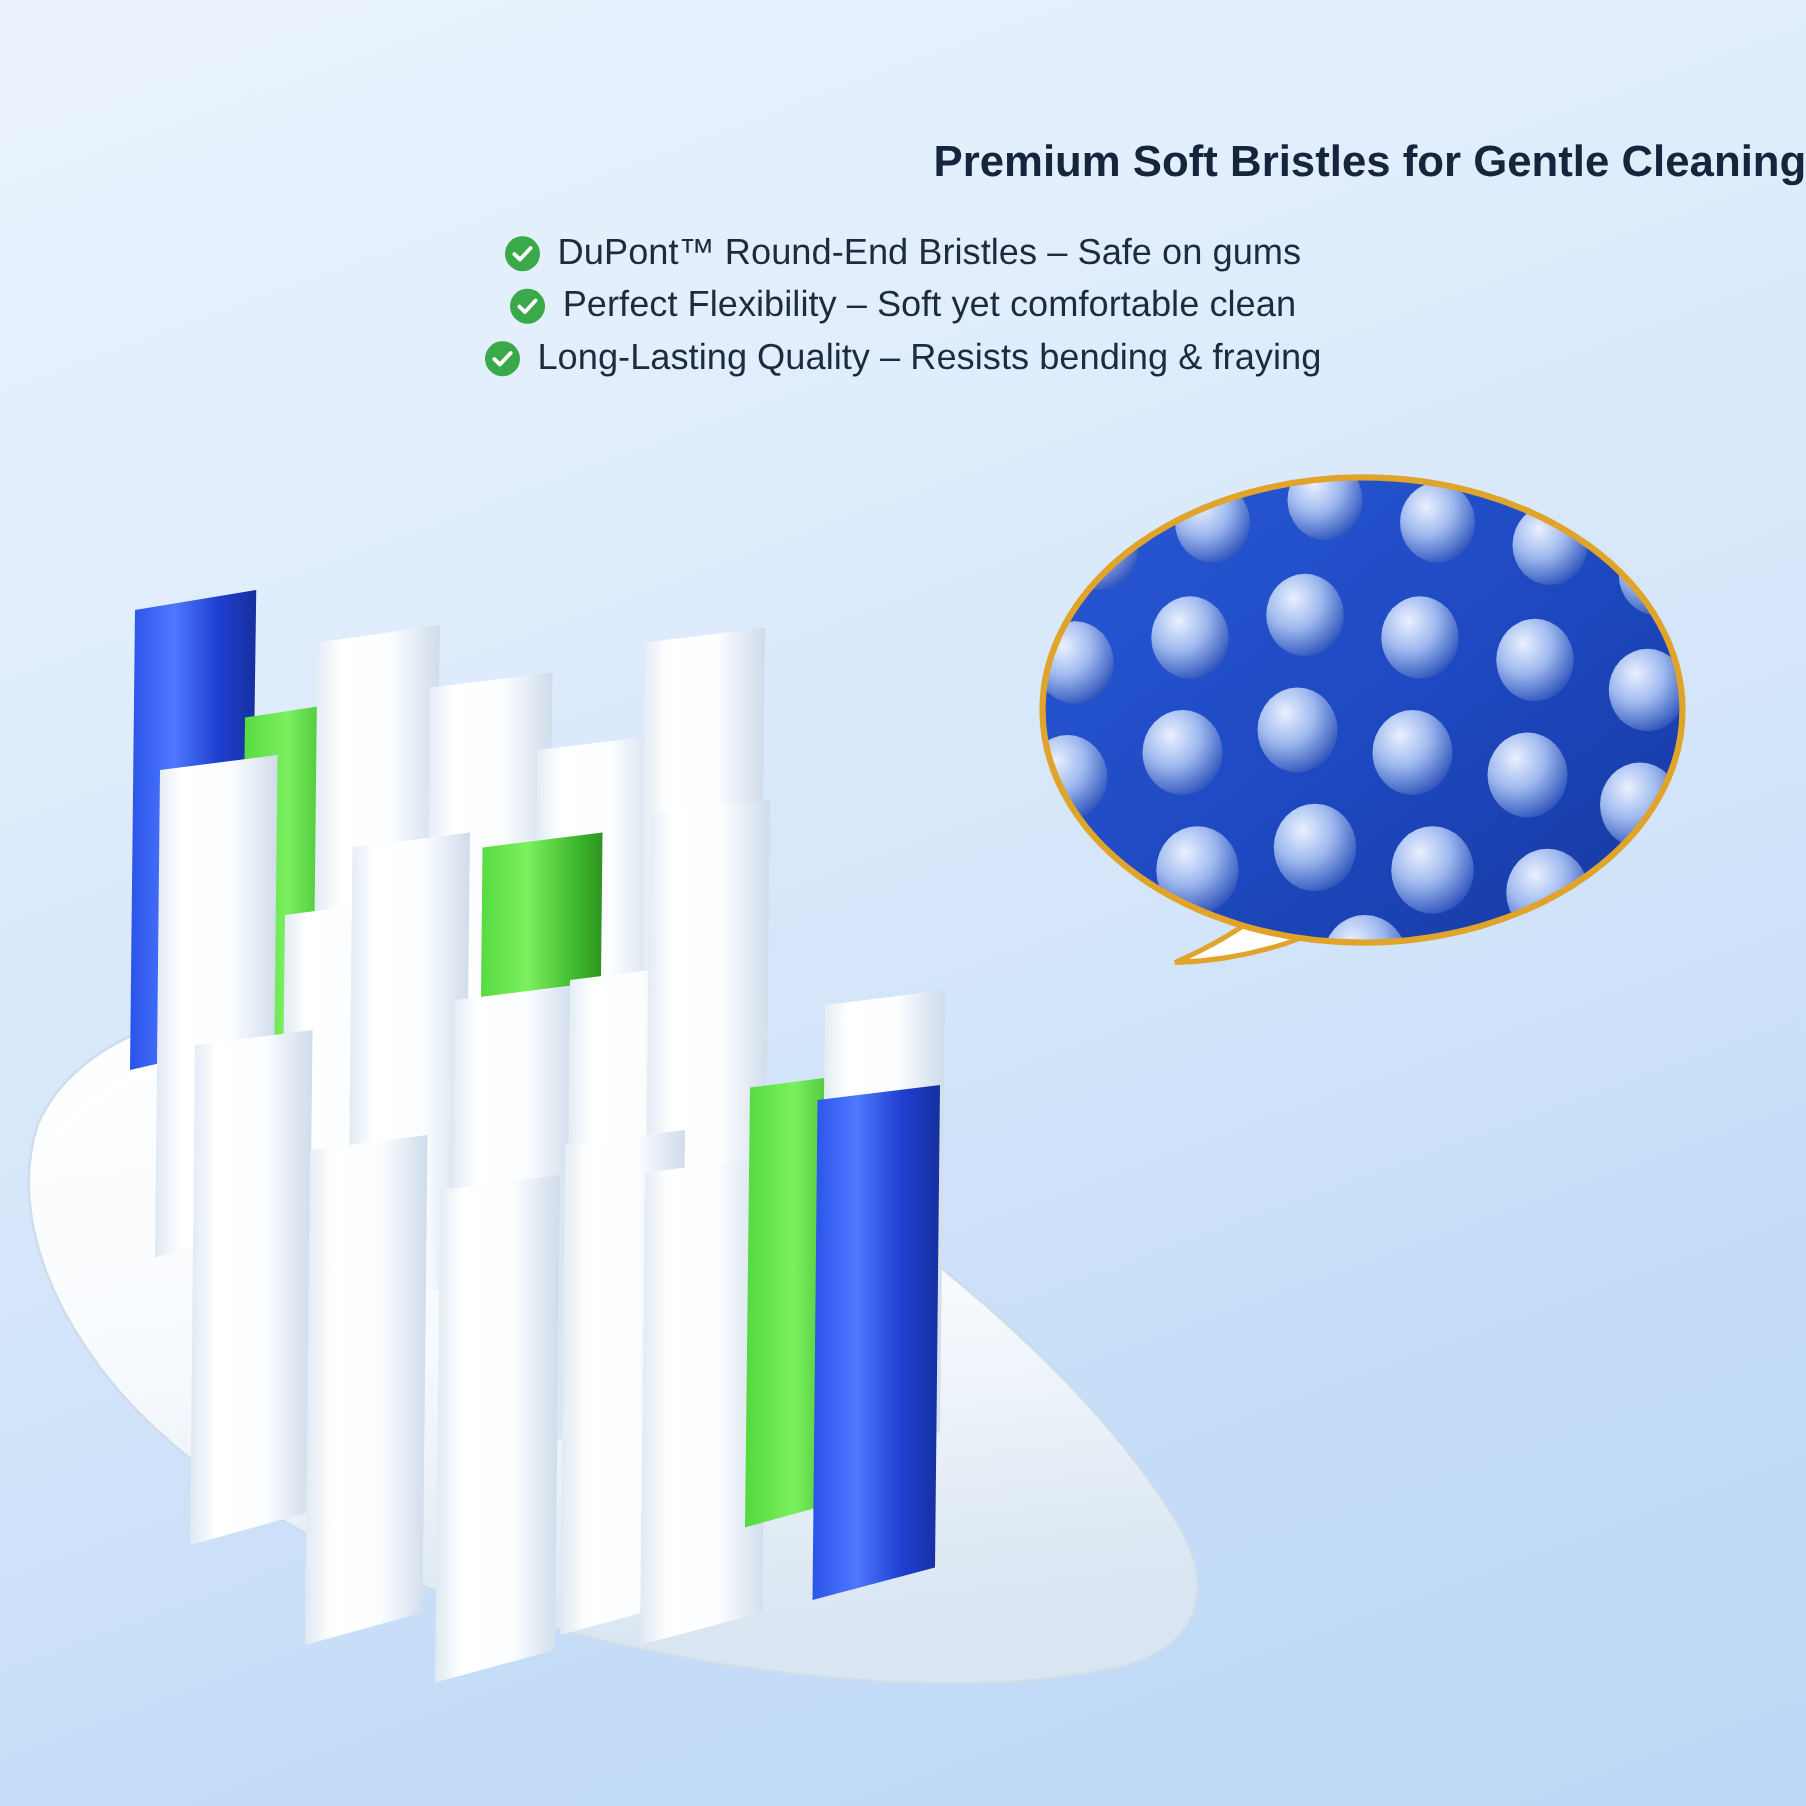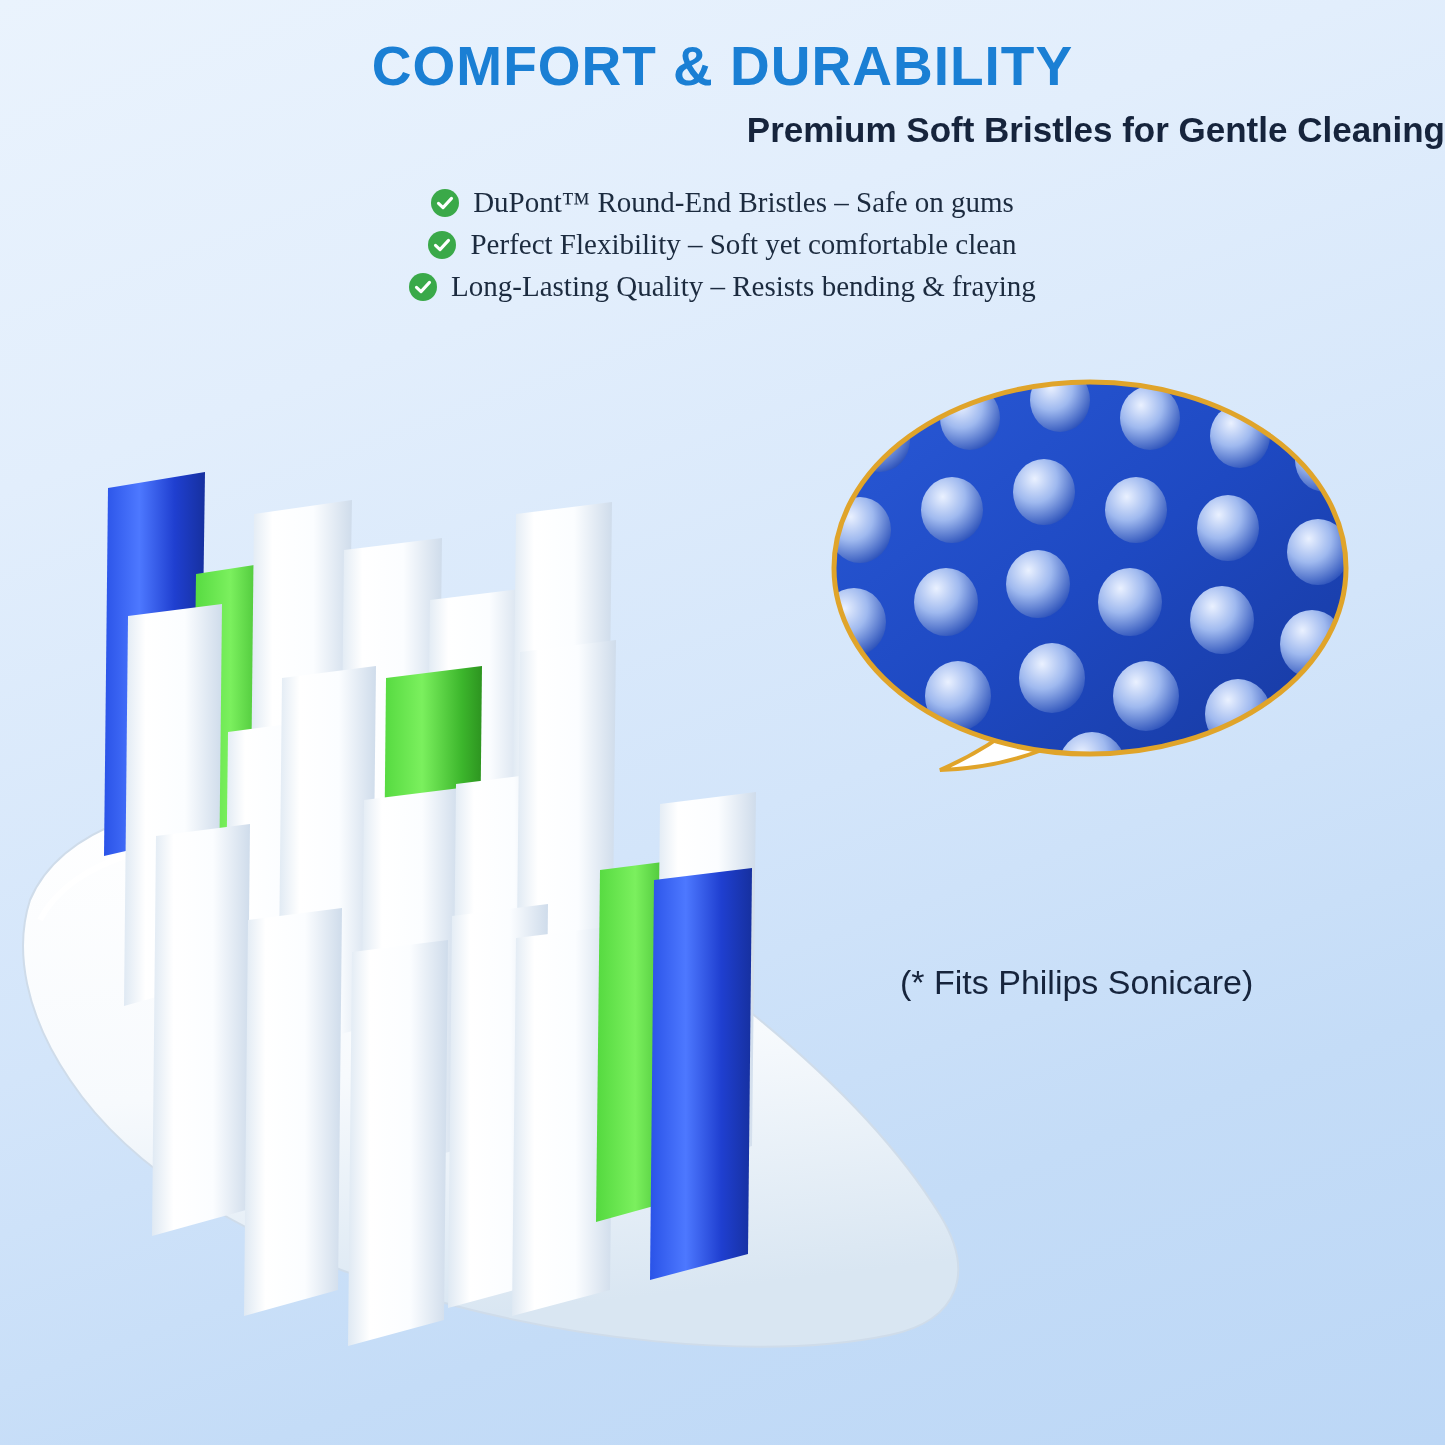--- a/index.html
+++ b/index.html
@@ -28,42 +28,41 @@
     position:absolute;top:186px;left:0;width:100%;
     display:flex;flex-direction:column;align-items:center;gap:9px;
   }
   .bullet{display:flex;align-items:center;gap:14px;}
   .check{
     width:28px;height:28px;border-radius:50%;
     background:#3aa949;display:flex;align-items:center;justify-content:center;
     flex:none;
   }
   .check svg{display:block;}
-  .bullet-text{font-size:29px;color:#1c2b3f;white-space:nowrap;font-family:Liberation Serif, serif;}
+  .bullet-text{font-size:29px;color:#1c2b3f;white-space:nowrap;}
 
   
   .footnote{
     position:absolute;left:900px;top:963px;
     font-size:34px;color:#16243c;white-space:nowrap;
   }
 
   
   .art{position:absolute;left:0;top:360px;width:1445px;height:1085px;}
   .art svg{display:block;}
 
   
   .callout{position:absolute;left:820px;top:370px;width:540px;height:420px;}
   .callout svg{display:block;}
 </style>
 </head>
 <body>
 
 <div class="page">
 
-  <div class="headline">COMFORT &amp; DURABILITY</div>
   <div class="subhead">Premium Soft Bristles for Gentle Cleaning</div>
 
   <div class="bullets">
     <div class="bullet">
       <span class="check">
         <svg width="28" height="28" viewBox="0 0 28 28">
             <path d="M7.5 14.3 L12 18.6 L20.5 9.4" fill="none" stroke="#ffffff" stroke-width="3.1" stroke-linecap="round" stroke-linejoin="round"></path>
           </svg>
       </span>
       <span class="bullet-text">DuPont™ Round-End Bristles – Safe on gums</span>
@@ -215,15 +214,14 @@
             <ellipse cx="272" cy="398" rx="34" ry="36" fill="url(#dome)"></ellipse>
             <ellipse cx="368" cy="412" rx="34" ry="36" fill="url(#dome)"></ellipse>
             <ellipse cx="460" cy="430" rx="34" ry="36" fill="url(#dome)"></ellipse>
           </g>
         </g>
       </g>
       <ellipse cx="270" cy="198" rx="256" ry="186" fill="none" stroke="#e0a42a" stroke-width="5"></ellipse>
     </svg>
   </div>
 
-  <div class="footnote">(* Fits Philips Sonicare)</div>
 
 </div>
 
 </body></html>

